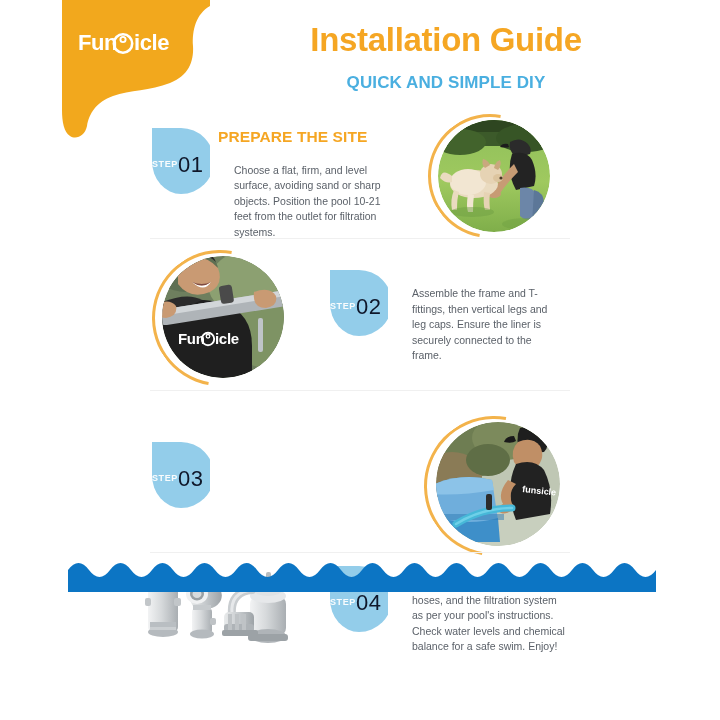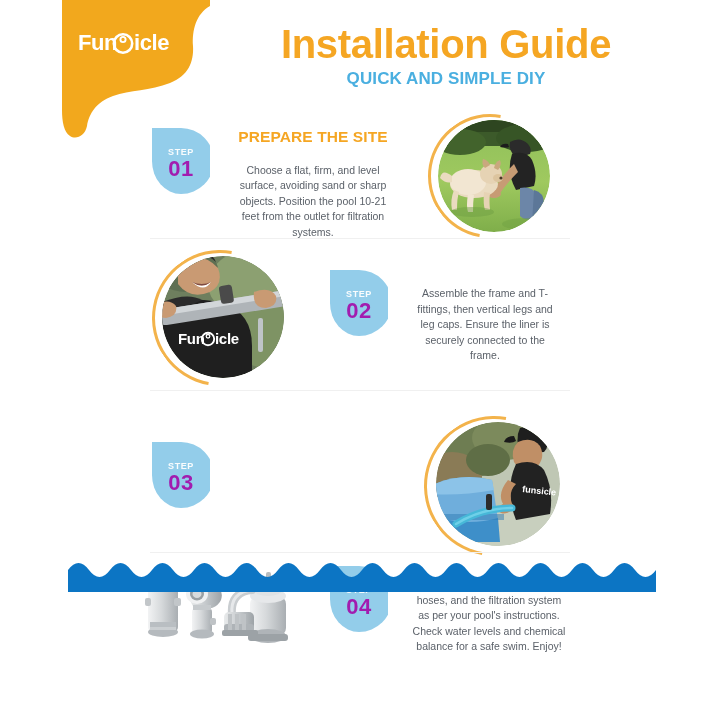--- a/index.html
+++ b/index.html
@@ -26,33 +26,33 @@
     left: 78px; top: 28px;
     width: 124px; height: 30px;
   }
   .header-titles {
     position: absolute;
     left: 196px; top: 22px;
     width: 500px;
     text-align: center;
   }
   .title-main {
-    font-size: 40px;
+    font-size: 33px;
     font-weight: bold;
     color: #F5A623;
     letter-spacing: -0.3px;
     line-height: 1.12;
     margin: 0;
   }
   .title-sub {
     font-size: 17px;
     font-weight: bold;
     color: #4AAFE0;
     letter-spacing: 0.1px;
-    margin: 2px 0 0 0;
+    margin: 14px 0 0 0;
   }
 
   
   .step-row {
     position: absolute;
     left: 0;
     width: 720px;
     height: 150px;
   }
   .row-divider {
@@ -66,43 +66,43 @@
   .badge {
     position: absolute;
     width: 58px; height: 66px;
   }
   .badge svg { display:block; width: 58px; height: 66px; }
   .badge-text {
     position: absolute;
     left: 0; top: 0;
     width: 58px; height: 66px;
     display: flex;
-    flex-direction: column;
+    flex-direction: row;
     align-items: center;
-    justify-content: center;
+    justify-content: flex-start;
     padding-top: 7px;
     box-sizing: border-box;
   }
   .badge-word {
     font-size: 9px;
     font-weight: bold;
     color: #ffffff;
     letter-spacing: 0.6px;
     line-height: 1;
     opacity: .95;
   }
   .badge-num {
     font-size: 22px;
-    font-weight: bold;
-    color: #a21caf;
+    font-weight: normal;
+    color: #0f172a;
     line-height: 1.05;
     letter-spacing: 0.5px;
   }
 
-  .step-text { position: absolute; text-align: center; }
+  .step-text { position: absolute; }
   .step-head {
     font-size: 15.5px;
     font-weight: bold;
     color: #F5A623;
     letter-spacing: 0.1px;
     line-height: 1.2;
     margin: 0 0 5px 0;
   }
   .step-body {
     font-size: 10.5px;

